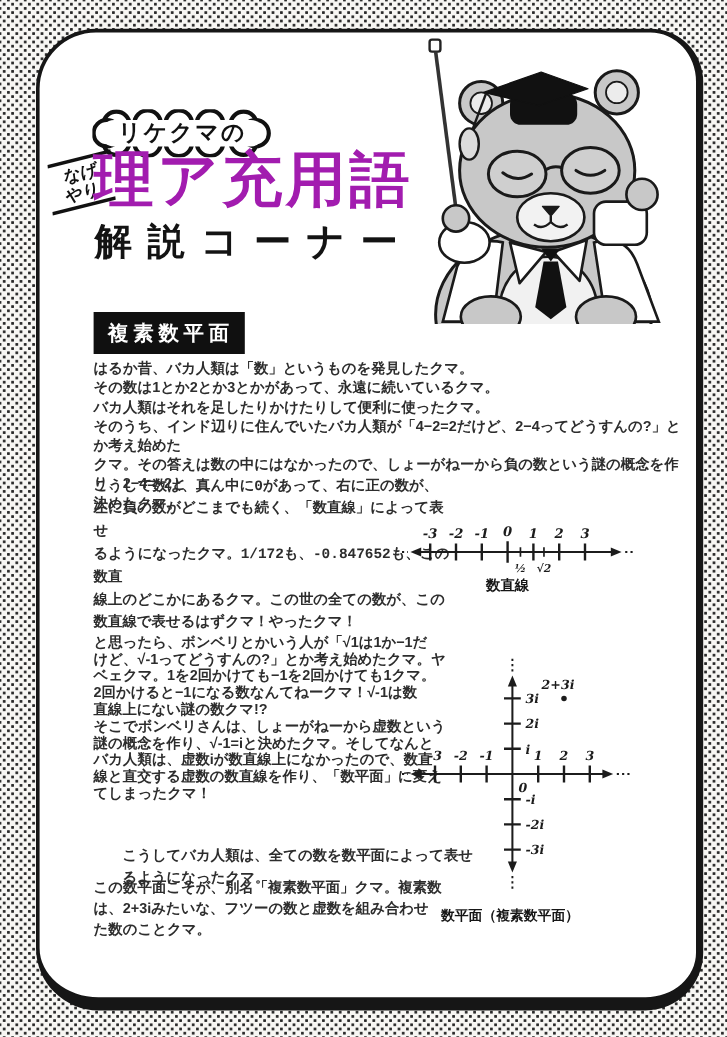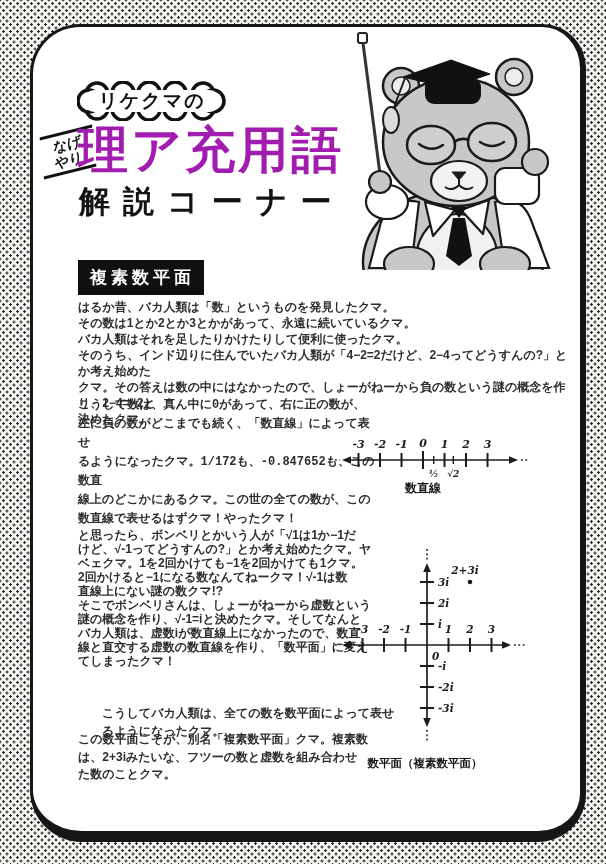--- a/index.html
+++ b/index.html
@@ -13,21 +13,21 @@
     background-position:0 0,3.5px 3.5px;
     font-family:"Liberation Sans","DejaVu Sans",sans-serif;
   }
   .panel{
     position:absolute;left:30px;top:24px;width:556px;height:818px;
     box-sizing:border-box;background:#fff;
     border:3px solid #161616;border-right-width:6px;border-bottom-width:11px;
     border-radius:50px 44px 48px 52px;
   }
   
-  .badge{position:absolute;left:44px;top:54px;width:150px;height:40px;}
+  .badge{position:absolute;left:44px;top:64px;width:150px;height:40px;}
   .badge-text{
     position:absolute;left:0;top:7px;width:150px;text-align:center;
     font-size:19px;font-weight:800;letter-spacing:2px;color:#111;
   }
   .tag{
     position:absolute;left:8px;top:104px;width:46px;
     transform:rotate(-14deg) skewX(-8deg);
     border-top:3px solid #111;border-bottom:3px solid #111;
     padding:2px 4px;text-align:center;
     font-size:14px;line-height:16px;font-weight:800;color:#111;

